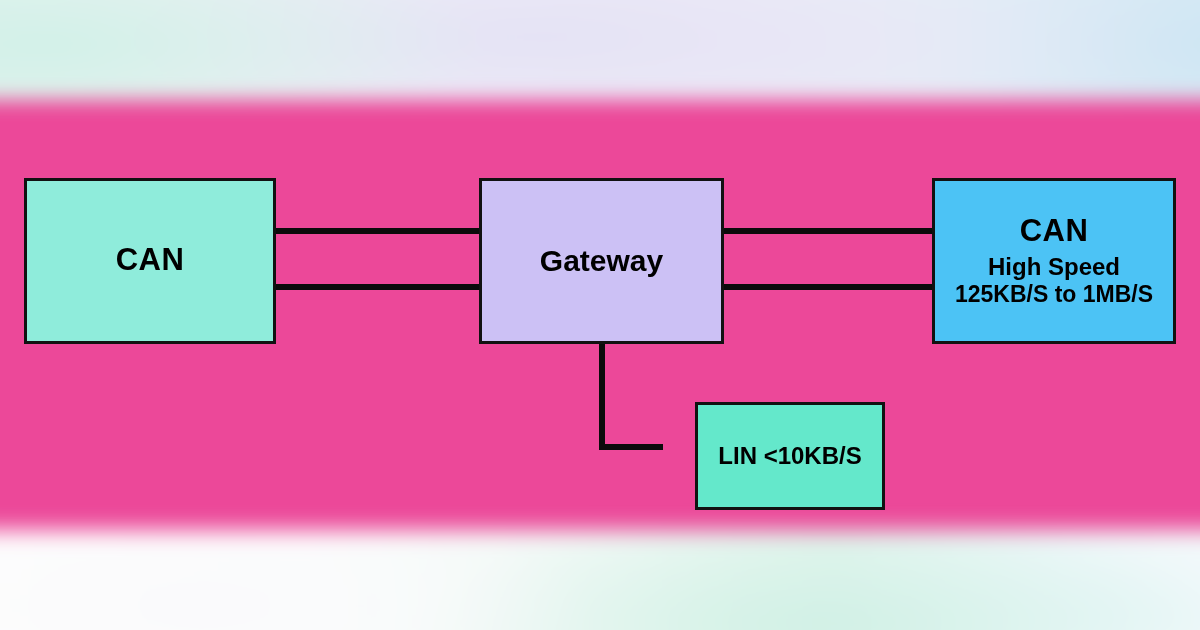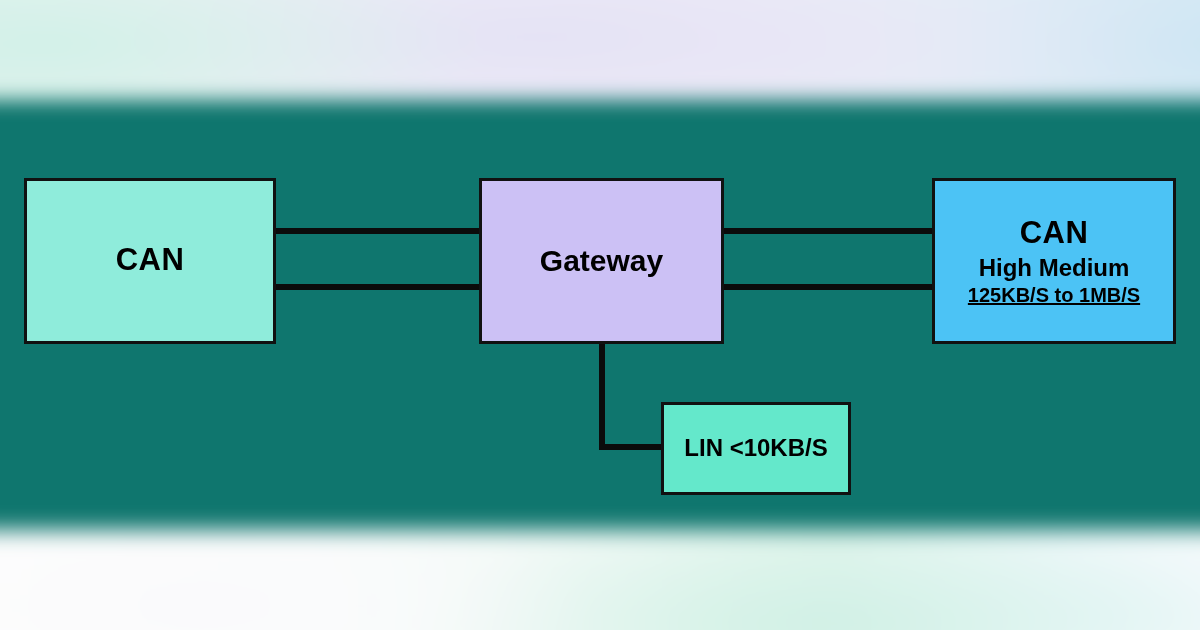--- a/index.html
+++ b/index.html
@@ -9,21 +9,21 @@
     background: #ffffff;
   }
   body {
     font-family: "Liberation Sans", sans-serif;
   }
 
   #canvas {
     position: relative;
     width: 1200px;
     height: 630px;
-    background: #0f766e;
+    background: #ec4899;
     overflow: hidden;
   }
 
   
   .band {
     position: absolute;
     left: -60px;
     width: 1320px;
     pointer-events: none;
   }
@@ -94,26 +94,26 @@
   #node-gateway .l1 { font-size: 30px; }
 
   
   #node-can-high {
     left: 932px; top: 178px;
     width: 244px; height: 166px;
     background: #4cc3f5;
   }
   #node-can-high .l1 { font-size: 31px; letter-spacing: 0.5px; margin-bottom: 2px; }
   #node-can-high .l2 { font-size: 24px; margin-top: 3px; }
-  #node-can-high .l3 { font-size: 20px; margin-top: 2px; text-decoration: underline; }
+  #node-can-high .l3 { font-size: 23px; margin-top: 2px; }
 
   
   #node-lin {
-    left: 661px; top: 402px;
-    width: 190px; height: 93px;
+    left: 695px; top: 402px;
+    width: 190px; height: 108px;
     background: #64e8cb;
     justify-content: center;
   }
   #node-lin .l1 { font-size: 24px; }
 
   
   .wire {
     position: absolute;
     background: #0b0b0b;
     z-index: 1;
@@ -149,21 +149,21 @@
     <div class="node" id="node-can-medium">
       <span class="ln l1">CAN</span>
     </div>
 
     <div class="node" id="node-gateway">
       <span class="ln l1">Gateway</span>
     </div>
 
     <div class="node" id="node-can-high">
       <span class="ln l1">CAN</span>
-      <span class="ln l2">High Medium</span>
+      <span class="ln l2">High Speed</span>
       <span class="ln l3">125KB/S to 1MB/S</span>
     </div>
 
     <div class="node" id="node-lin">
       <span class="ln l1">LIN &lt;10KB/S</span>
     </div>
 
   </div>
 </div>
 

